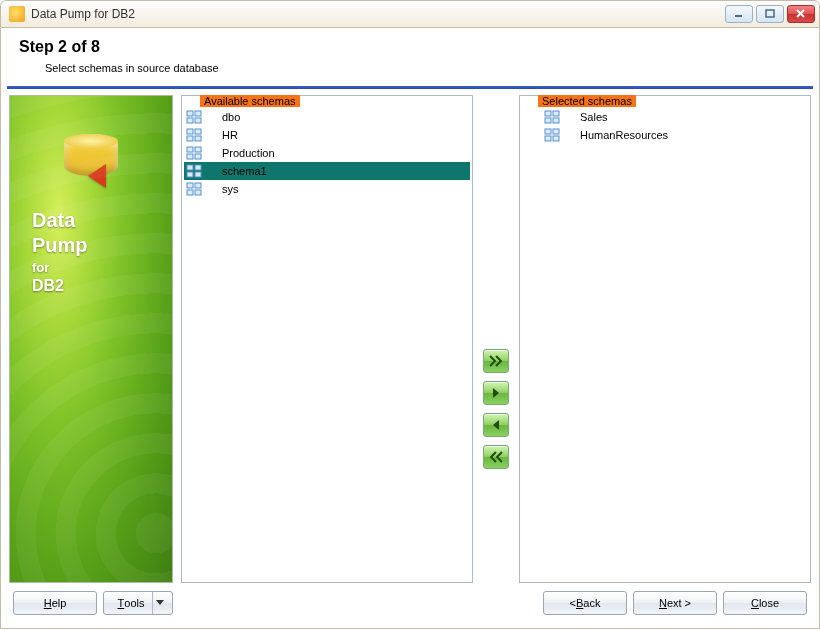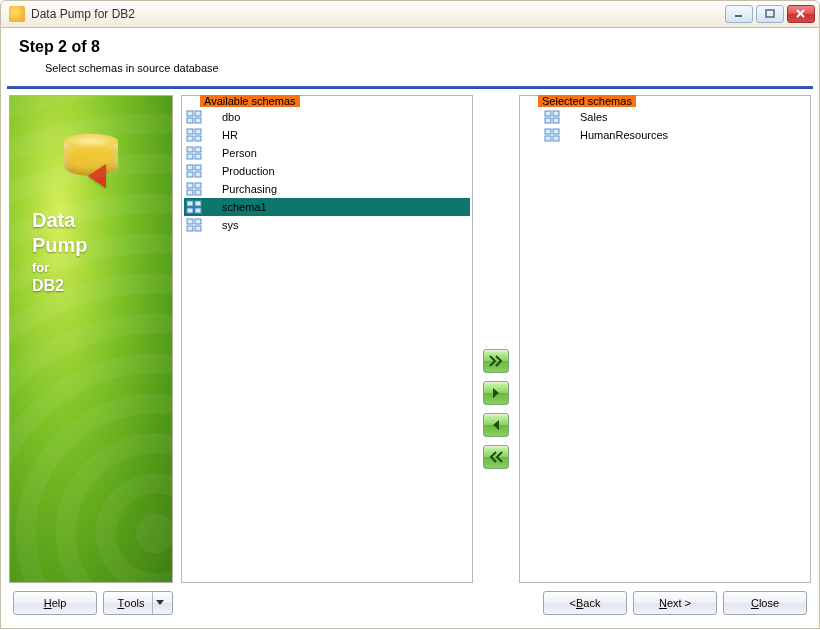--- a/index.html
+++ b/index.html
@@ -309,43 +309,21 @@
             </div>
             <div class="item">
               <span class="schema-icon">
                 <svg width="16" height="14" viewBox="0 0 16 14">
                   <rect x="1" y="1" width="6" height="5" fill="#d6ecff" stroke="#5a8fc8"></rect>
                   <rect x="9" y="1" width="6" height="5" fill="#d6ecff" stroke="#5a8fc8"></rect>
                   <rect x="1" y="8" width="6" height="5" fill="#d6ecff" stroke="#5a8fc8"></rect>
                   <rect x="9" y="8" width="6" height="5" fill="#d6ecff" stroke="#5a8fc8"></rect>
                 </svg>
               </span>
-              <span>Person</span>
-            </div>
-            <div class="item">
-              <span class="schema-icon">
-                <svg width="16" height="14" viewBox="0 0 16 14">
-                  <rect x="1" y="1" width="6" height="5" fill="#d6ecff" stroke="#5a8fc8"></rect>
-                  <rect x="9" y="1" width="6" height="5" fill="#d6ecff" stroke="#5a8fc8"></rect>
-                  <rect x="1" y="8" width="6" height="5" fill="#d6ecff" stroke="#5a8fc8"></rect>
-                  <rect x="9" y="8" width="6" height="5" fill="#d6ecff" stroke="#5a8fc8"></rect>
-                </svg>
-              </span>
               <span>Production</span>
-            </div>
-            <div class="item">
-              <span class="schema-icon">
-                <svg width="16" height="14" viewBox="0 0 16 14">
-                  <rect x="1" y="1" width="6" height="5" fill="#d6ecff" stroke="#5a8fc8"></rect>
-                  <rect x="9" y="1" width="6" height="5" fill="#d6ecff" stroke="#5a8fc8"></rect>
-                  <rect x="1" y="8" width="6" height="5" fill="#d6ecff" stroke="#5a8fc8"></rect>
-                  <rect x="9" y="8" width="6" height="5" fill="#d6ecff" stroke="#5a8fc8"></rect>
-                </svg>
-              </span>
-              <span>Purchasing</span>
             </div>
             <div class="item sel">
               <span class="schema-icon">
                 <svg width="16" height="14" viewBox="0 0 16 14">
                   <rect x="1" y="1" width="6" height="5" fill="#d6ecff" stroke="#5a8fc8"></rect>
                   <rect x="9" y="1" width="6" height="5" fill="#d6ecff" stroke="#5a8fc8"></rect>
                   <rect x="1" y="8" width="6" height="5" fill="#d6ecff" stroke="#5a8fc8"></rect>
                   <rect x="9" y="8" width="6" height="5" fill="#d6ecff" stroke="#5a8fc8"></rect>
                 </svg>
               </span>

